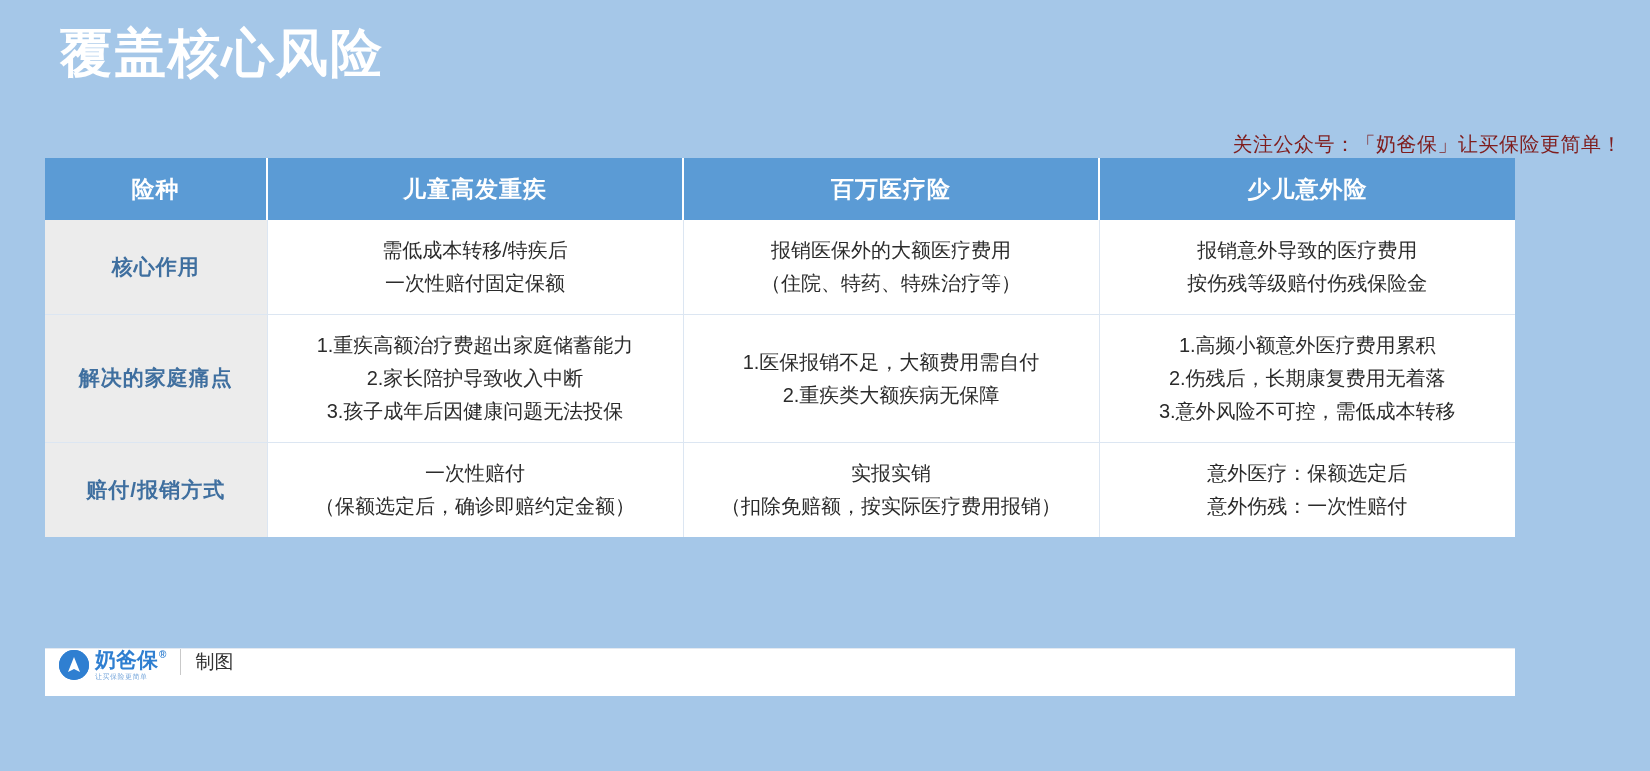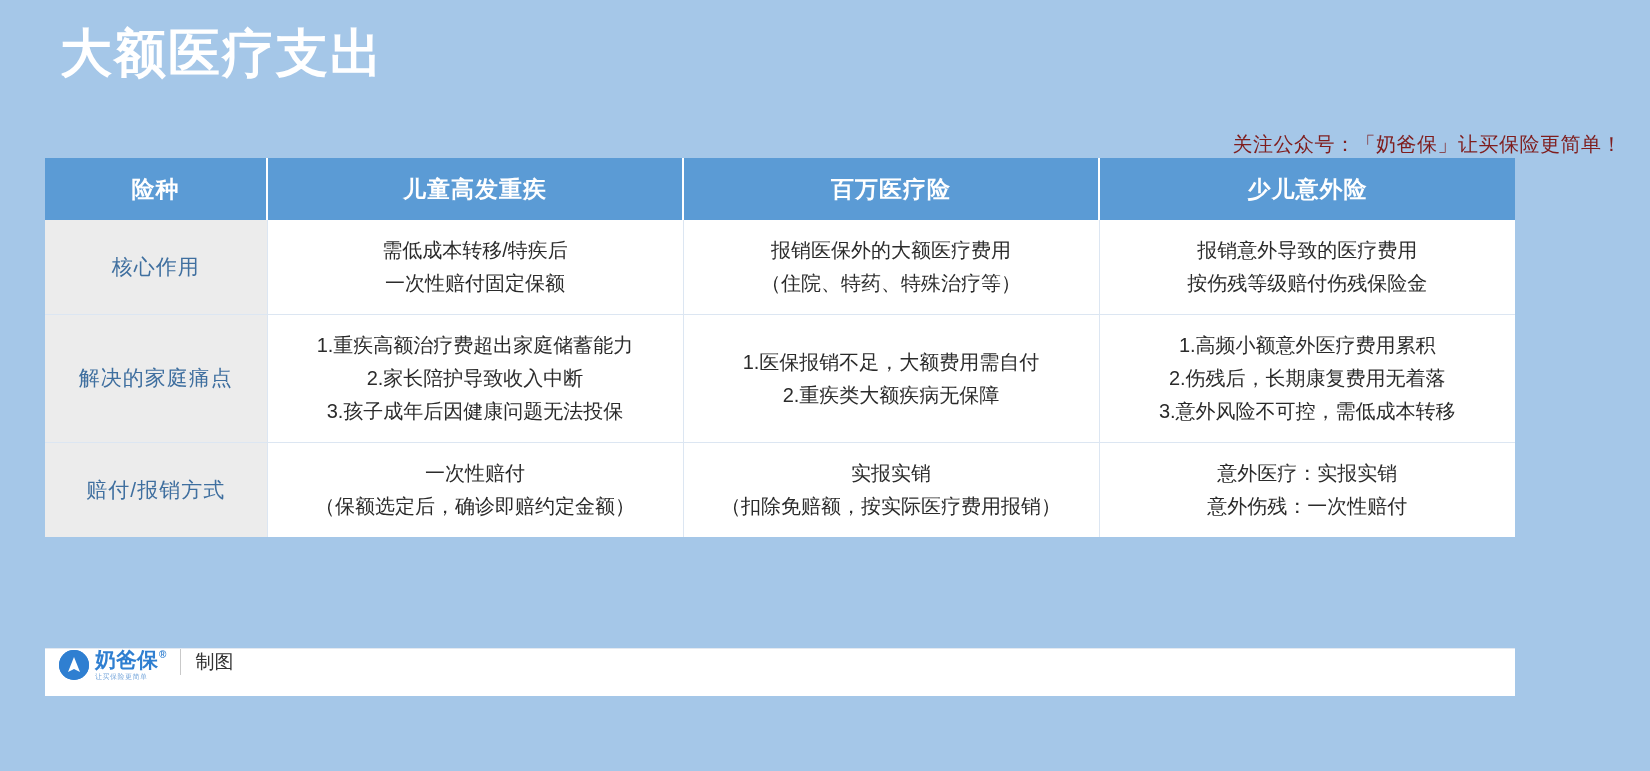--- a/index.html
+++ b/index.html
@@ -55,21 +55,21 @@
     color:#2b2b2b;
     font-size:20px;
     padding:14px 10px;
     line-height:1.65;
   }
   tbody td:last-child{border-right:none;}
   tbody tr:last-child td{border-bottom:none;}
   tbody td.rowhead{
     background:#ececec;
     color:#3f6f9f;
-    font-weight:normal;
+    font-weight:bold;
     font-size:21px;
     border-right:1px solid #dce6f2;
     letter-spacing:1px;
   }
   .cellline{display:block;white-space:nowrap;}
 
   .footer{
     position:absolute;left:45px;top:648px;
     width:1470px;height:48px;
     background:#ffffff;
@@ -96,21 +96,21 @@
   .divider{
     width:1px;height:26px;background:#c9c9c9;margin:0 14px;
   }
   .footer-label{font-size:19px;color:#333333;}
 </style>
 </head>
 <body>
 
 <div class="page">
 
-  <div class="title">大额医疗支出</div>
+  <div class="title">覆盖核心风险</div>
 
   <div class="subtitle">关注公众号：「奶爸保」让买保险更简单！</div>
 
   <div class="table-wrap">
     <table>
       <colgroup>
         <col class="c1">
           <col class="c2">
           <col class="c3">
           <col class="c4">
@@ -164,21 +164,21 @@
           <td class="rowhead">赔付/报销方式</td>
           <td>
             <span class="cellline">一次性赔付</span>
             <span class="cellline">（保额选定后，确诊即赔约定金额）</span>
           </td>
           <td>
             <span class="cellline">实报实销</span>
             <span class="cellline">（扣除免赔额，按实际医疗费用报销）</span>
           </td>
           <td>
-            <span class="cellline">意外医疗：实报实销</span>
+            <span class="cellline">意外医疗：保额选定后</span>
             <span class="cellline">意外伤残：一次性赔付</span>
           </td>
         </tr>
 
       </tbody>
     </table>
   </div>
 
   <div class="footer">
     <div class="logo">

